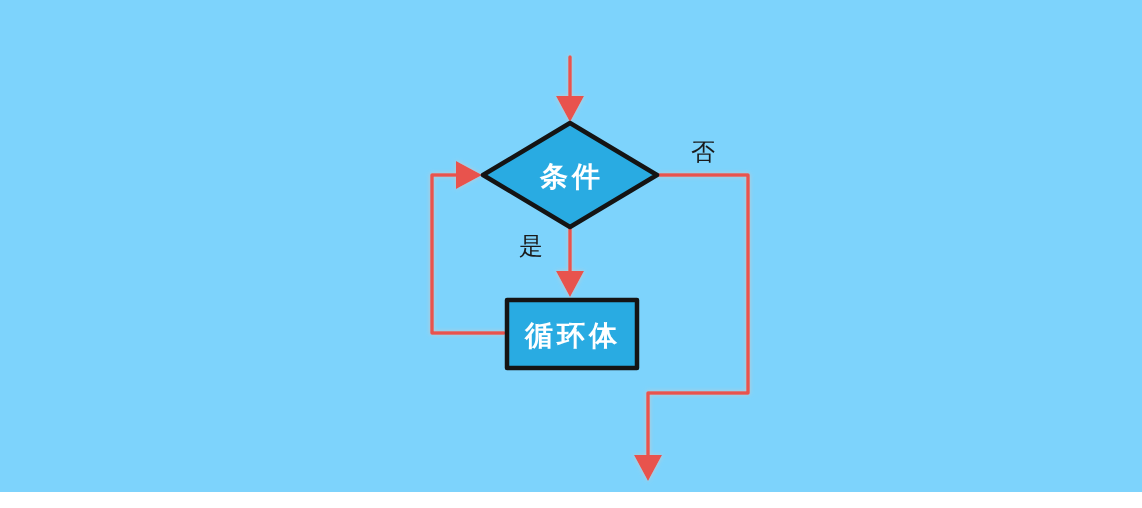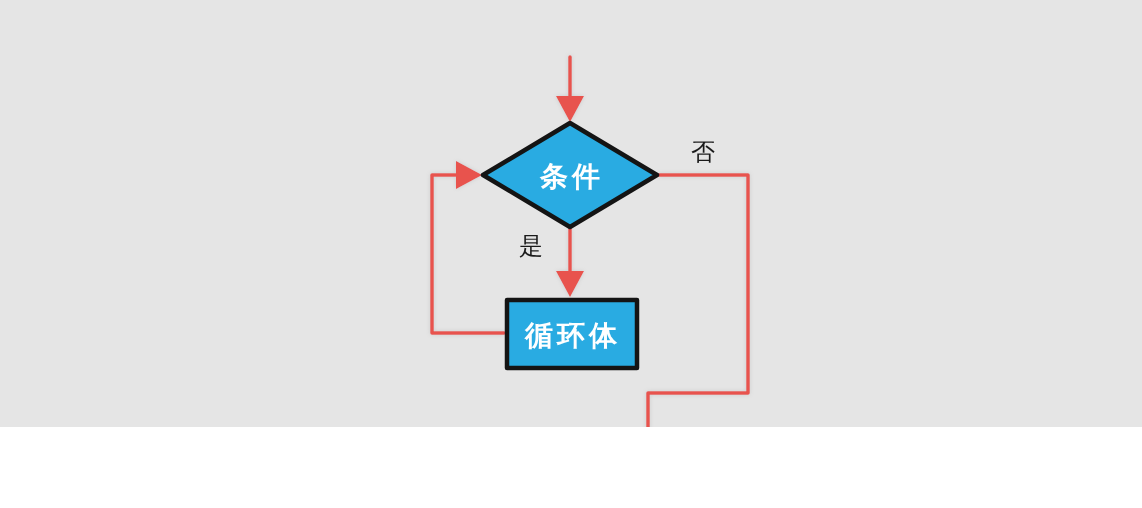--- a/index.html
+++ b/index.html
@@ -3,22 +3,22 @@
 <meta charset="utf-8">
 <style>
   html, body {
     margin: 0;
     padding: 0;
     background: #ffffff;
   }
   .canvas {
     position: relative;
     width: 1142px;
-    height: 427px;
-    background: #e5e5e5;
+    height: 492px;
+    background: #7dd3fc;
     overflow: hidden;
     font-family: "DejaVu Sans", "Liberation Sans", sans-serif;
   }
   .canvas svg {
     position: absolute;
     left: 0;
     top: 0;
     display: block;
   }
   .arrow-line {

